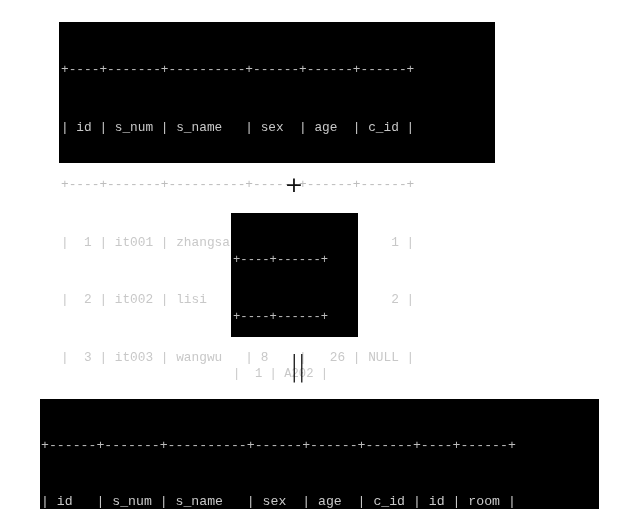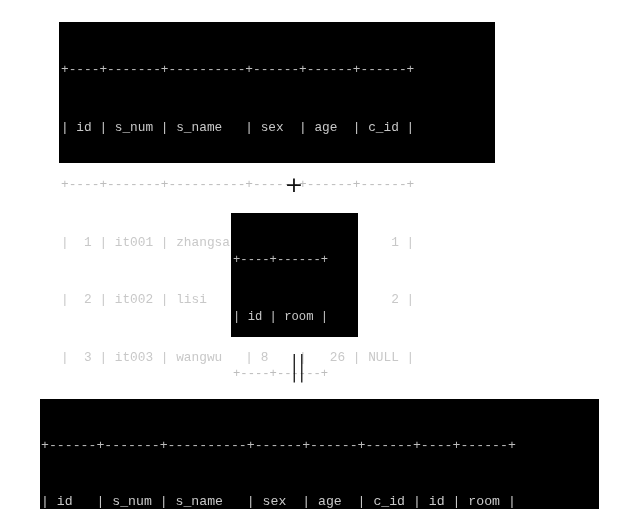--- a/index.html
+++ b/index.html
@@ -38,21 +38,20 @@
   <span class="line">|  2 | it002 | lisi     | 1    |   20 |    2 |</span>
   <span class="line">|  3 | it003 | wangwu   | 8    |   26 | NULL |</span>
   <span class="line">|  4 | it005 | tianqi   | 0    |   33 | NULL |</span>
   <span class="line sep">+----+-------+----------+------+------+------+</span>
 </div>
 
 <div class="op" id="plus">+</div>
 
 <div class="term" id="t2">
   <span class="line sep">+----+------+</span>
-  <span class="line">| id | room |</span>
   <span class="line sep">+----+------+</span>
   <span class="line">|  1 | A202 |</span>
   <span class="line">|  2 | A208 |</span>
   
   
 </div>
 
 <div class="op" id="equals">||</div>
 
 <div class="term" id="t3">

